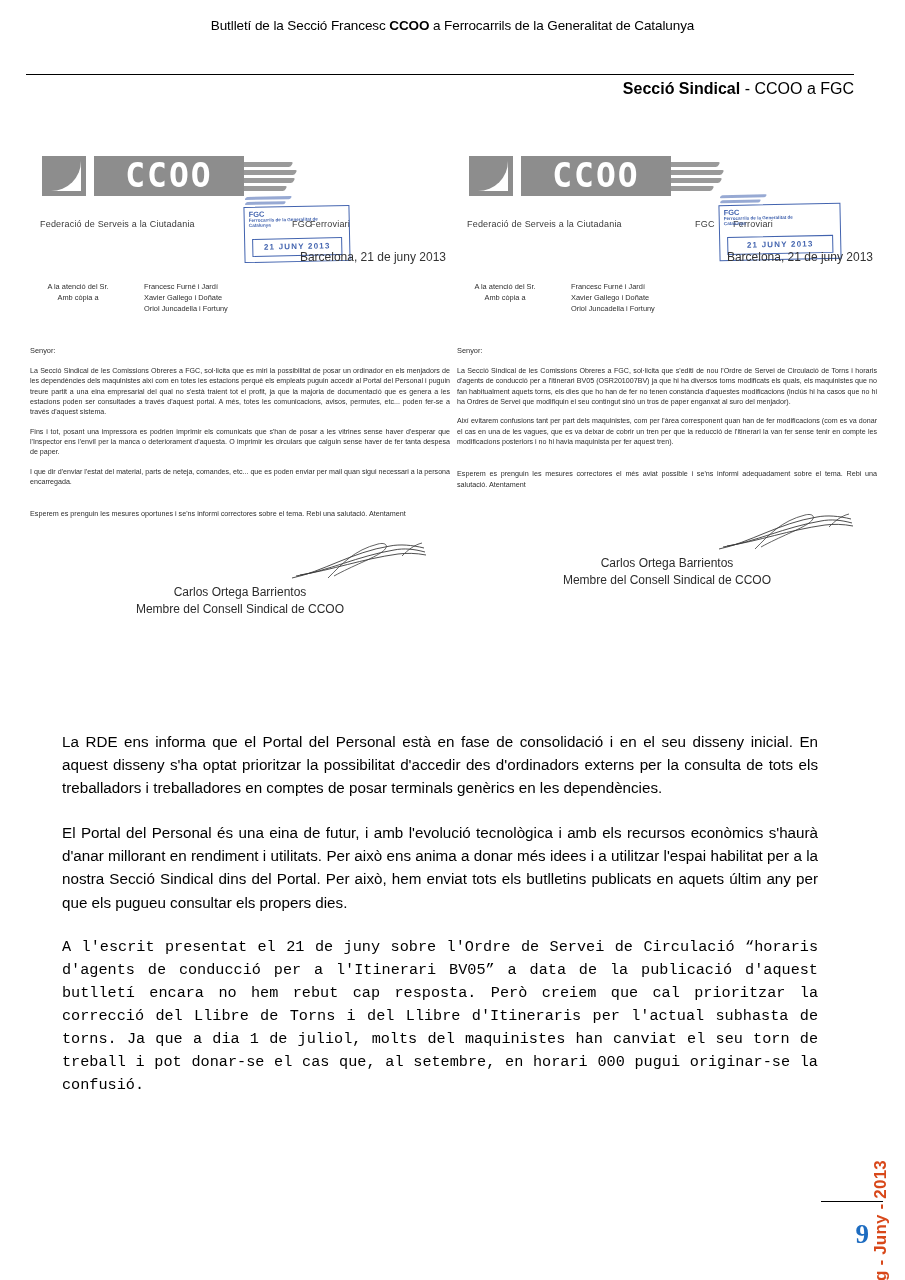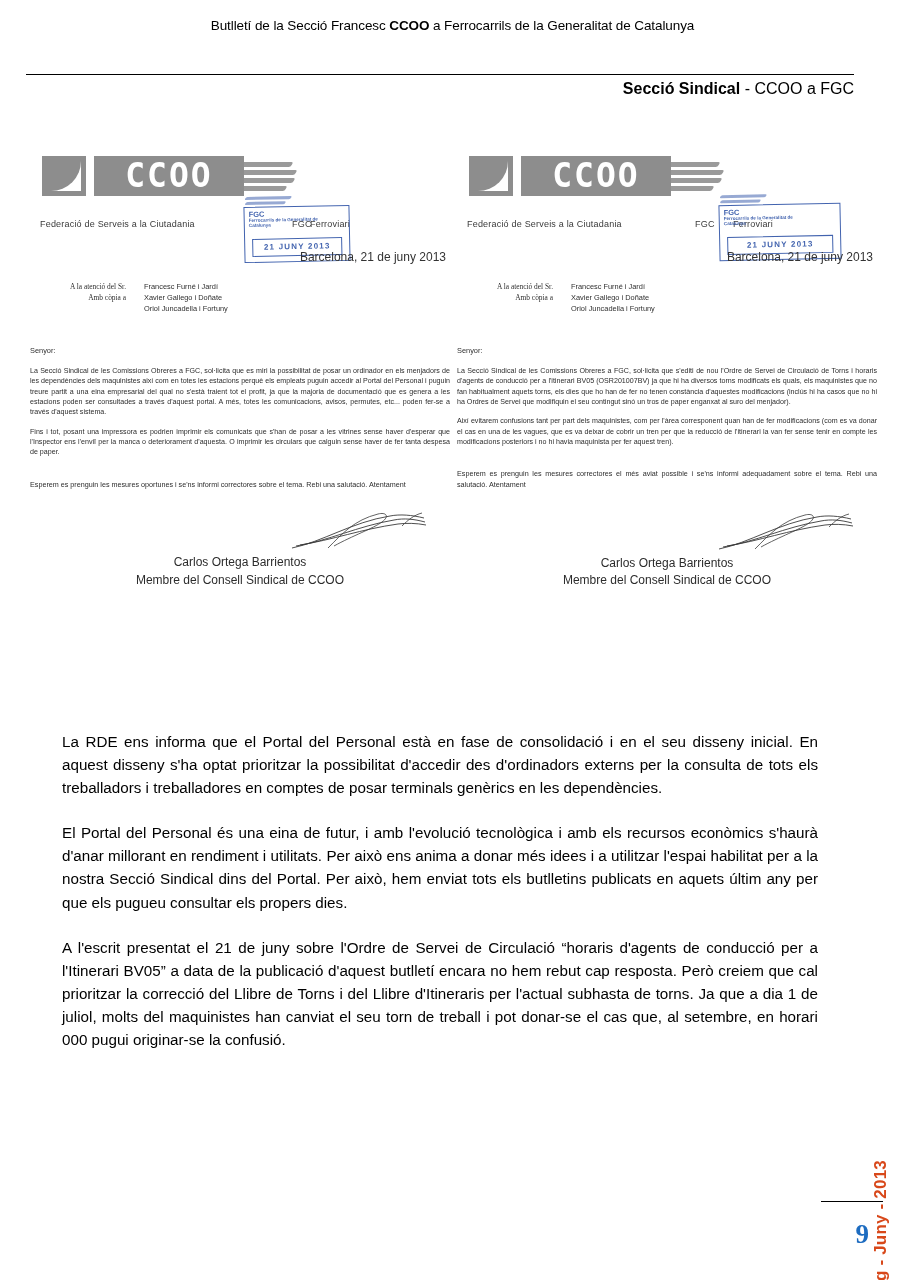--- a/index.html
+++ b/index.html
@@ -218,21 +218,21 @@
   .stamp .smudge i:nth-child(1){ top: 0; }
   .stamp .smudge i:nth-child(2){ top: 5px; width: 40px; }
 
   .addr {
     margin-top: 16px;
     font-size: 7.4px;
     line-height: 1.5;
     color: #2e2e2e;
   }
   .addr .a-row { white-space: nowrap; }
-  .addr .lbl { display: inline-block; text-align: right; font-family: Liberation Serif, serif; }
+  .addr .lbl { display: inline-block; text-align: center; }
   .addr .lbl.w1 { width: 96px; }
   .addr .lbl.w2 { width: 96px; }
   .addr .nm { display: inline-block; margin-left: 18px; }
 
   .salut { margin-top: 32px; font-size: 7.4px; }
 
   .body-p {
     margin-top: 9px;
     font-size: 7.1px;
     line-height: 1.46;
@@ -275,21 +275,21 @@
     top: 730px;
     width: 756px;
   }
   .article p {
     margin: 0 0 22px 0;
     font-size: 15.2px;
     line-height: 1.52;
     text-align: justify;
     color: #000;
   }
-  .article p:last-child { margin-bottom: 0; }
+  .article p:last-child { margin-bottom: 0; font-family: Liberation Mono, monospace; }
 
   
   .rail-date {
     position: absolute;
     right: 14px;
     bottom: 120px;
     transform-origin: 100% 100%;
     transform: rotate(-90deg);
     white-space: nowrap;
     color: #d8481a;
@@ -371,20 +371,21 @@
         <span class="lbl w2">Amb còpia a</span><span class="nm">Xavier Gallego i Doñate</span>
       </div>
       <div class="a-row">
         <span class="lbl w2"></span><span class="nm">Oriol Juncadella i Fortuny</span>
       </div>
     </div>
 
     <div class="salut">Senyor:</div>
     <div class="body-p">La Secció Sindical de les Comissions Obreres a FGC, sol·licita que es miri la possibilitat de posar un ordinador en els menjadors de les dependències dels maquinistes així com en totes les estacions perquè els empleats puguin accedir al Portal del Personal i puguin treure partit a una eina empresarial del qual no s'està traient tot el profit, ja que la majoria de documentació que es genera a les estacions poden ser consultades a través d'aquest portal. A més, totes les comunicacions, avisos, permutes, etc... poden fer-se a través d'aquest sistema.</div>
     <div class="body-p">Fins i tot, posant una impressora es podrien imprimir els comunicats que s'han de posar a les vitrines sense haver d'esperar que l'Inspector ens l'enviï per la manca o deteriorament d'aquesta. O imprimir les circulars que calguin sense haver de fer tanta despesa de paper.</div>
+    <div class="body-p">I que dir d'enviar l'estat del material, parts de neteja, comandes, etc... que es poden enviar per mail quan sigui necessari a la persona encarregada.</div>
     <div class="closing">Esperem es prenguin les mesures oportunes i se'ns informi correctores sobre el tema. Rebi una salutació. Atentament</div>
 
     <div class="sign-block">
       <svg class="sign-scribble" viewBox="0 0 150 40">
         <path d="M10 36 C40 30, 70 10, 108 4 C118 2, 130 3, 142 6" fill="none" stroke="#3a3a3a" stroke-width="0.9"></path>
         <path d="M14 34 C46 29, 76 14, 112 8 C122 6, 132 7, 143 10" fill="none" stroke="#3a3a3a" stroke-width="0.9"></path>
         <path d="M18 33 C50 28, 80 17, 116 12 C124 11, 134 11, 144 13" fill="none" stroke="#3a3a3a" stroke-width="0.9"></path>
         <path d="M46 36 C60 22, 72 8, 96 2 C104 0, 108 4, 100 10 C92 16, 70 24, 52 34" fill="none" stroke="#3a3a3a" stroke-width="0.8"></path>
         <path d="M120 14 C126 8, 132 3, 140 1" fill="none" stroke="#3a3a3a" stroke-width="0.8"></path>
       </svg>

